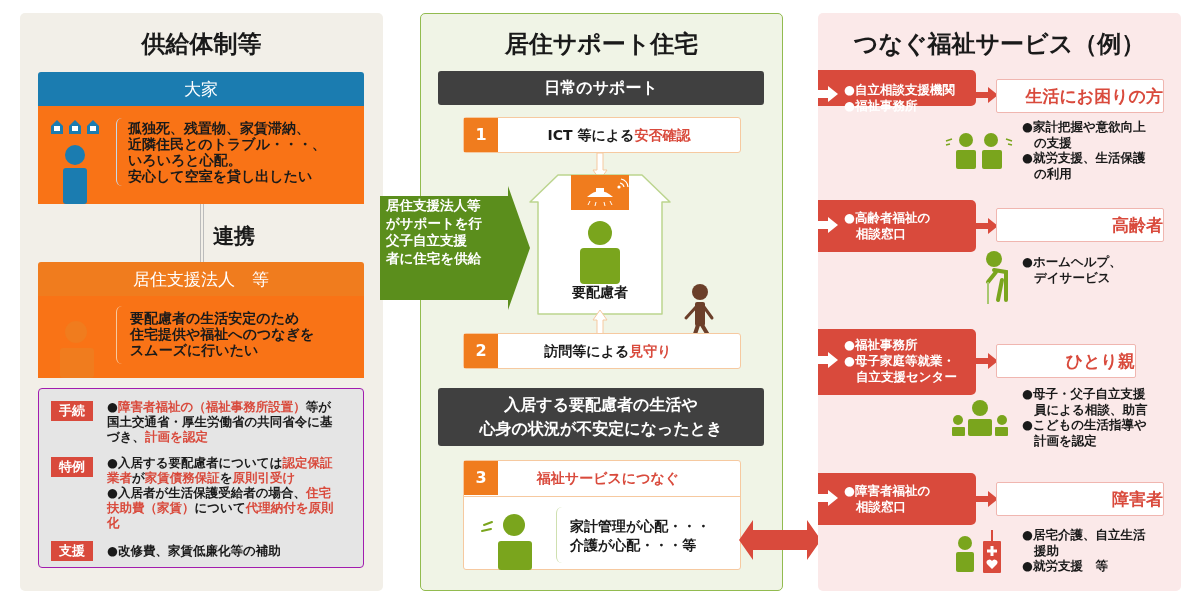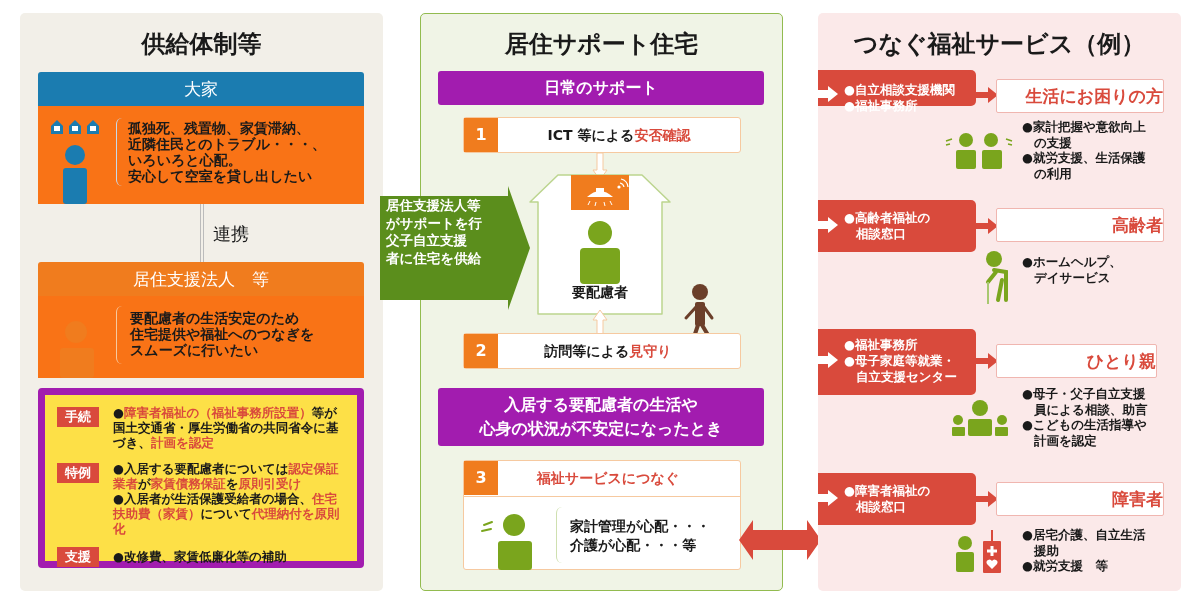--- a/index.html
+++ b/index.html
@@ -17,31 +17,31 @@
   .hdr-blue { left: 38px; top: 72px; width: 326px; background: #1b7cb0; }
   .card { background: #f97316; }
   .card-owner { left: 38px; top: 106px; width: 326px; height: 98px; }
   .hdr-orange { left: 38px; top: 262px; width: 326px; background: #f07c1e; }
   .card-npo { left: 38px; top: 296px; width: 326px; height: 82px; }
 
   .bubble-text { font-size: 14px; font-weight: bold; line-height: 16px; }
   .brace { border-left: 1.5px solid #c8d7e6; border-radius: 6px 0 0 6px; }
 
   .link-line { left: 200px; top: 204px; width: 4px; height: 58px; border-left: 1px solid #bbb; border-right: 1px solid #bbb; }
-  .link-label { left: 213px; top: 222px; font-size: 18px; font-weight: normal; }
-
-  .rules { left: 38px; top: 388px; width: 326px; height: 180px; background: #fde047; border: 7px solid #a21caf; border-radius: 4px; }
+  .link-label { left: 213px; top: 222px; font-size: 21px; font-weight: bold; }
+
+  .rules { left: 38px; top: 388px; width: 326px; height: 180px; background: #e5e5e5; border: 1px solid #a21caf; border-radius: 4px; }
   .tag { background: #d94a3c; color: #fff; font-weight: bold; font-size: 13px; width: 42px; height: 20px; line-height: 20px; text-align: center; }
   .rule-text { font-size: 12.5px; font-weight: bold; line-height: 15px; width: 235px; }
   .red { color: #d94a3c; }
 
   
   .col-mid { left: 420px; top: 13px; width: 363px; height: 578px; background: #f0f4e6; border: 1.5px solid #92bb4f; border-radius: 5px; }
   .mid-title { left: 420px; top: 28px; width: 363px; }
-  .green-bar { background: #a21caf; color: #fff; font-size: 16px; font-weight: bold; text-align: center; border-radius: 3px; }
+  .green-bar { background: #404040; color: #fff; font-size: 16px; font-weight: bold; text-align: center; border-radius: 3px; }
   .bar1 { left: 438px; top: 71px; width: 326px; height: 34px; line-height: 34px; }
   .bar2 { left: 438px; top: 388px; width: 326px; height: 58px; padding-top: 5px; line-height: 24px; }
 
   .step { background: #fff; border: 1px solid #f6c9a0; border-radius: 3px; }
   .step-num { background: #f07c1e; color: #fff; font-weight: bold; font-size: 16px; text-align: center; width: 34px; }
   .step-label { font-size: 14px; font-weight: bold; text-align: center; }
 
   .arrow-green { left: 380px; top: 186px; width: 150px; height: 124px; }
   .arrow-green-text { left: 386px; top: 197px; width: 116px; color: #fff; font-size: 13.5px; font-weight: bold; line-height: 17.5px; }
 
@@ -257,21 +257,21 @@
   <div>●福祉事務所</div>
   <div>●母子家庭等就業・</div>
   <div style="padding-left:12px">自立支援センター</div>
 </div>
 <svg class="abs" style="left:818px;top:352px" width="22" height="16">
     <path d="M0 4 H10 V0 L20 8 L10 16 V12 H0 Z" fill="#fff"></path>
   </svg>
 <svg class="abs" style="left:976px;top:353px" width="22" height="16">
     <path d="M0 5 H12 V0 L22 8 L12 16 V11 H0 Z" fill="#d94a3c"></path>
   </svg>
-<div class="abs target" style="left:996px;top:344px;width:161px;height:34px;line-height:32px">ひとり親</div>
+<div class="abs target" style="left:996px;top:344px;width:140px;height:34px;line-height:32px">ひとり親</div>
 <svg class="abs" style="left:950px;top:400px" width="60" height="36">
   <g fill="#7aa51d">
       <circle cx="30" cy="8" r="8"></circle>
       <rect x="18" y="19" width="24" height="17" rx="2"></rect>
       <circle cx="8" cy="20" r="5"></circle>
       <rect x="2" y="27" width="13" height="9" rx="1"></rect>
       <circle cx="52" cy="20" r="5"></circle>
       <rect x="45" y="27" width="13" height="9" rx="1"></rect>
     </g>
 </svg>

